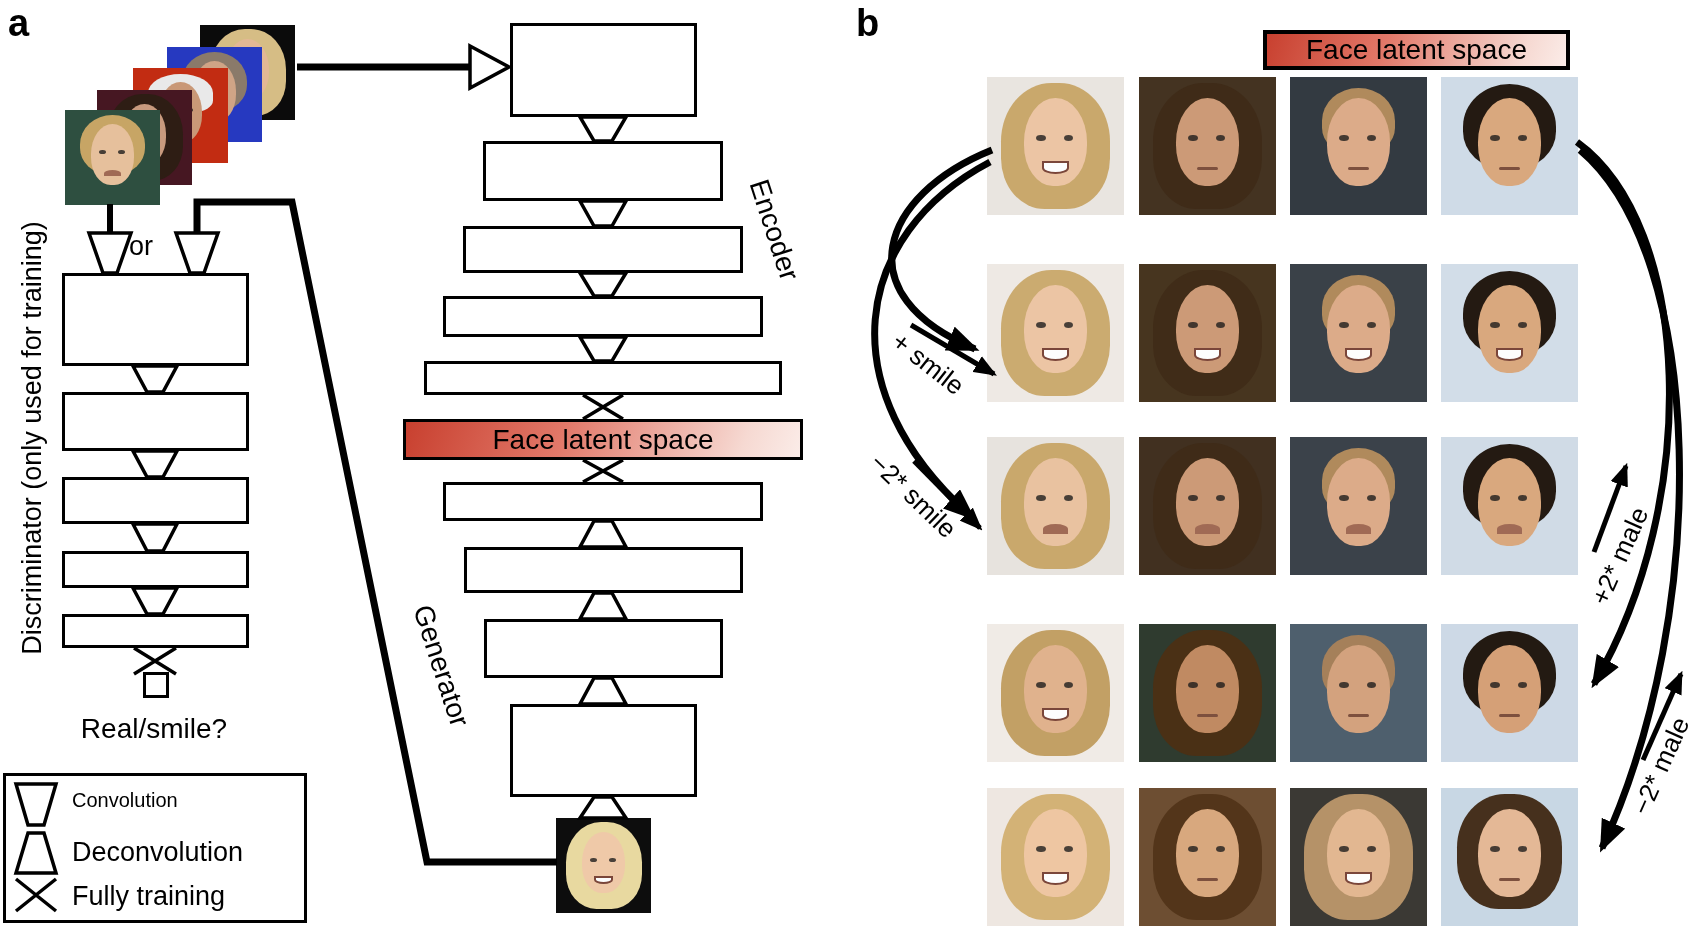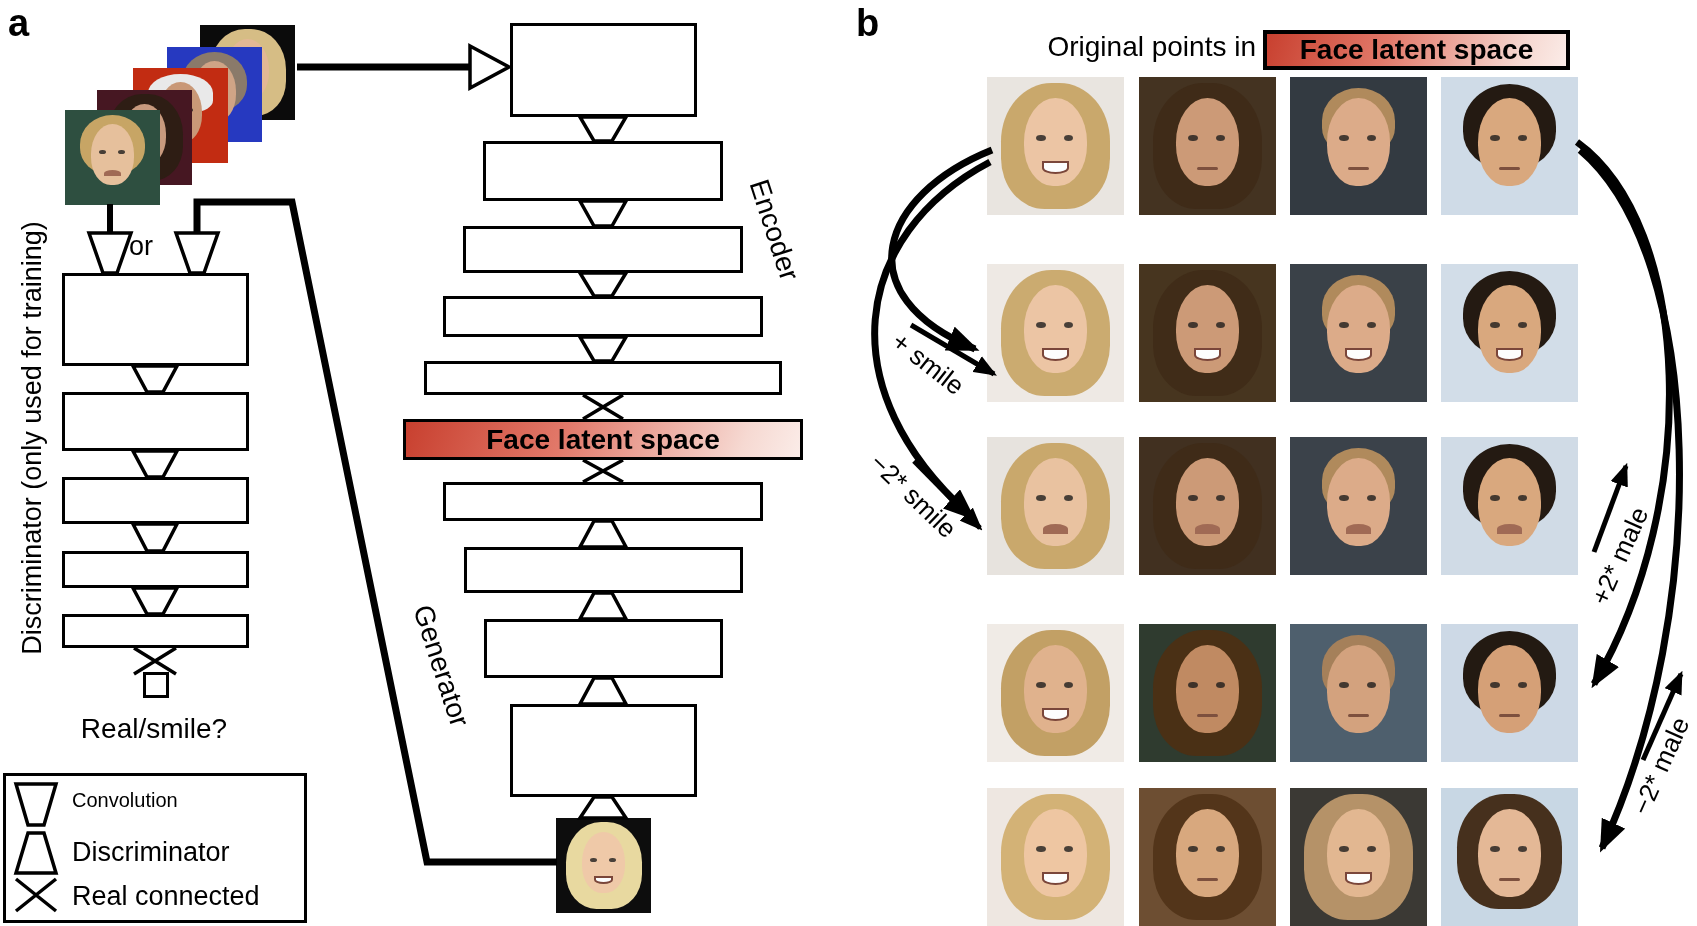--- a/index.html
+++ b/index.html
@@ -4,21 +4,21 @@
 <style>
   html,body{margin:0;padding:0;background:#fff;}
   #stage{position:relative;width:1697px;height:926px;background:#fff;overflow:hidden;
          font-family:"Liberation Sans","DejaVu Sans",sans-serif;color:#000;}
   .box{position:absolute;background:#fff;border:3px solid #000;box-sizing:border-box;}
   .lbl{position:absolute;white-space:nowrap;color:#000;}
   .center{transform:translate(-50%,-50%);}
   .panel-letter{font-size:38px;font-weight:bold;}
   .latent{position:absolute;border:3.5px solid #000;box-sizing:border-box;
           display:flex;align-items:center;justify-content:center;
-          font-size:28px;background:linear-gradient(110deg,#c8402f 0%,#e2796a 40%,#f6d9d2 85%,#fbece8 100%);font-weight:bold;}
+          font-size:28px;background:linear-gradient(110deg,#c8402f 0%,#e2796a 40%,#f6d9d2 85%,#fbece8 100%);}
   .legendbox{position:absolute;border:3px solid #000;box-sizing:border-box;background:#fff;}
   svg{position:absolute;left:0;top:0;pointer-events:none;}
   .face-cell{position:absolute;overflow:hidden;}
   .fpart{position:absolute;}
   .rot{transform-origin:center;}
 </style>
 </head>
 <body>
 
 <div id="stage">
@@ -40,35 +40,34 @@
     <span>Face latent space</span>
   </div>
 
   <div class="box" style="left:443px;top:482px;width:320px;height:39px"></div>
   <div class="box" style="left:464px;top:547px;width:279px;height:46px"></div>
   <div class="box" style="left:484px;top:619px;width:239px;height:59px"></div>
   <div class="box" style="left:510px;top:704px;width:187px;height:93px"></div>
 
   <div class="legendbox" style="left:3px;top:773px;width:304px;height:150px"></div>
   <div class="lbl" style="left:72px;top:789px;font-size:20px">Convolution</div>
-  <div class="lbl" style="left:72px;top:837px;font-size:27px">Discriminator</div>
-  <div class="lbl" style="left:72px;top:881px;font-size:27px">Real connected</div>
+  <div class="lbl" style="left:72px;top:837px;font-size:27px">Deconvolution</div>
+  <div class="lbl" style="left:72px;top:881px;font-size:27px">Fully training</div>
 
   <div class="latent" style="left:1263px;top:30px;width:307px;height:40px;border-width:4px">
     <span>Face latent space</span>
   </div>
 
   <div class="lbl panel-letter" style="left:8px;top:2px">a</div>
   <div class="lbl panel-letter" style="left:856px;top:2px">b</div>
   <div class="lbl" style="left:129px;top:231px;font-size:27px">or</div>
   <div class="lbl rot" style="left:32px;top:438px;font-size:27px;transform:translate(-50%,-50%) rotate(-90deg)">Discriminator (only used for training)</div>
   <div class="lbl center" style="left:154px;top:729px;font-size:28px">Real/smile?</div>
   <div class="lbl rot" style="left:774px;top:230px;font-size:28px;transform:translate(-50%,-50%) rotate(72deg)">Encoder</div>
   <div class="lbl rot" style="left:441px;top:666px;font-size:28px;transform:translate(-50%,-50%) rotate(72deg)">Generator</div>
-  <div class="lbl" style="left:1256px;top:47px;font-size:28px;transform:translate(-100%,-50%)">Original points in</div>
   <div class="lbl rot" style="left:928px;top:364px;font-size:26px;transform:translate(-50%,-50%) rotate(38deg)">+ smile</div>
   <div class="lbl rot" style="left:913px;top:496px;font-size:26px;transform:translate(-50%,-50%) rotate(44deg)">−2* smile</div>
   <div class="lbl rot" style="left:1620px;top:556px;font-size:26px;transform:translate(-50%,-50%) rotate(-66deg)">+2* male</div>
   <div class="lbl rot" style="left:1661px;top:766px;font-size:26px;transform:translate(-50%,-50%) rotate(-66deg)">−2* male</div>
 
   <div id="input-stack">
       <div class="face-cell" title="blonde woman on black background" style="left: 200px; top: 25px; width: 95px; height: 95px; background: rgb(11, 11, 11);">
         <div class="fpart" style="left: 10%; top: 4%; width: 80%; height: 92%; border-radius: 46% 46% 40% 40%; background: rgb(214, 189, 133);"></div>
         <div class="fpart" style="left: 27%; top: 15%; width: 46%; height: 64%; border-radius: 50% 50% 46% 46%; background: rgb(227, 184, 149);"></div>
         <div class="fpart" style="left: 36%; top: 42%; width: 7%; height: 4.5%; border-radius: 50%; background: rgba(25, 25, 25, 0.78);"></div>

